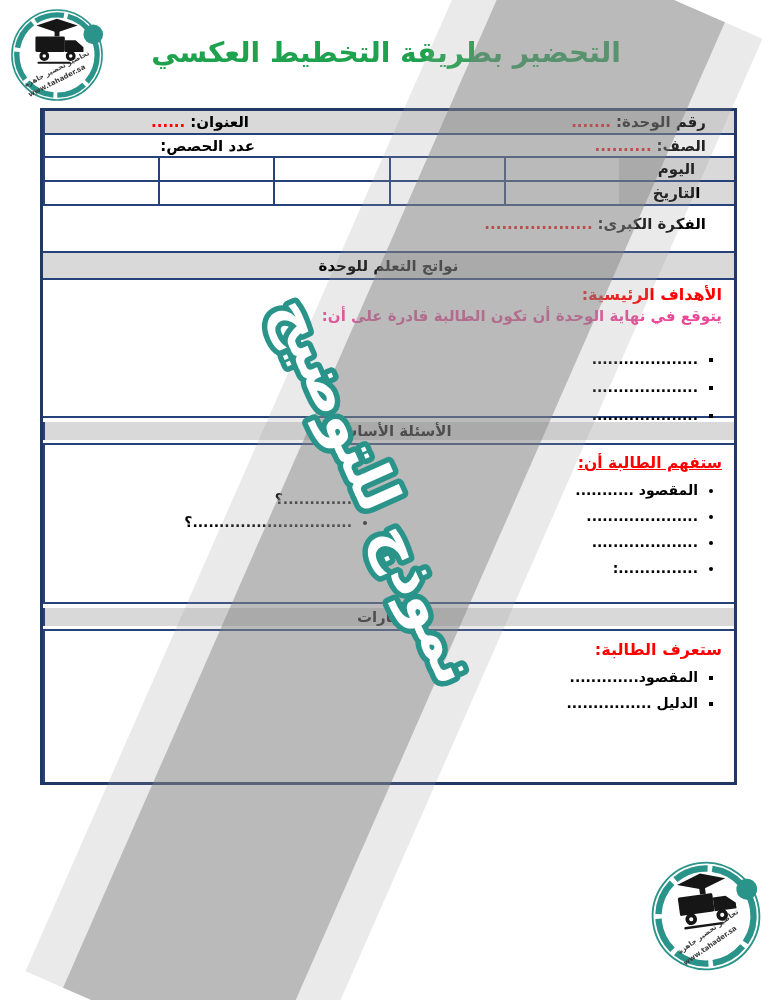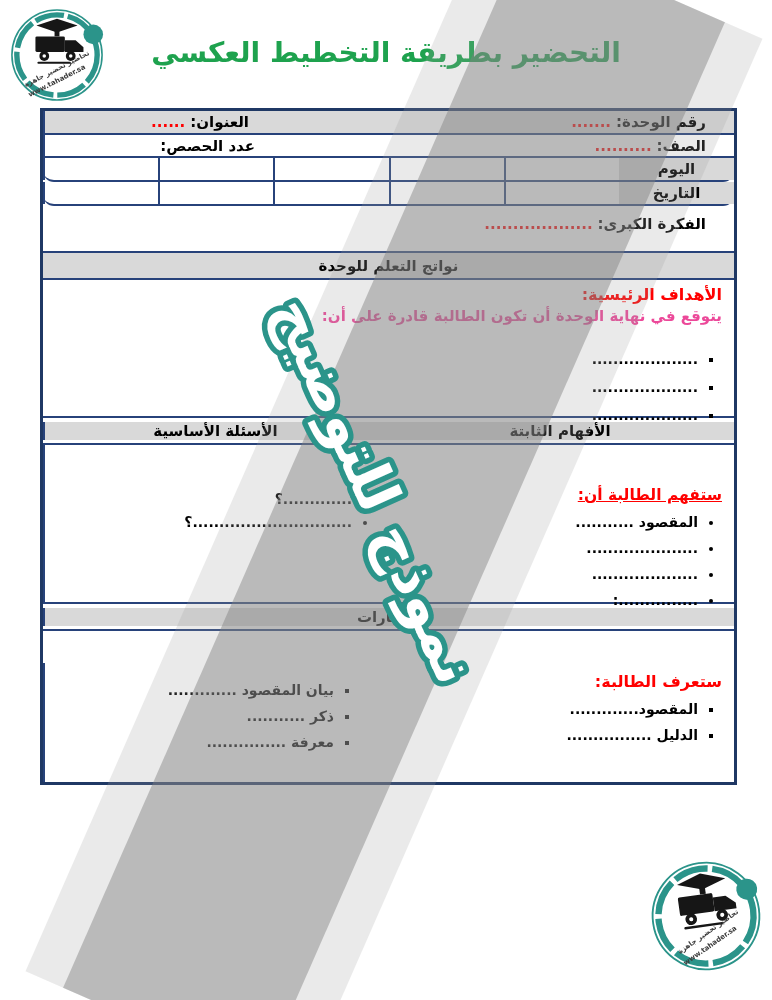--- a/index.html
+++ b/index.html
@@ -19,42 +19,42 @@
          border:3px solid #1f3864;box-sizing:border-box;background:#fff;z-index:1;
          display:flex;flex-direction:column;font-weight:bold;color:#000;}
   .row{display:flex;border-bottom:2px solid #27427a;box-sizing:border-box;}
   .row:last-child{border-bottom:none;}
   .cell{box-sizing:border-box;display:flex;align-items:center;}
   .vline{border-left:2px solid #27427a;}
   .gray{background:#d9d9d9;}
   .lbl{font-size:15px;}
   .red-dots{color:#ff0000;margin-right:5px;}
   .r-info{height:24px;}
-  .r-dd{height:24px;border-radius:11px;}
+  .r-dd{height:24px;}
   .r-big{height:47px;}
   .r-head{height:27px;align-items:center;justify-content:center;font-size:15px;}
   .center-cell{justify-content:center;text-align:center;}
   .day-empty{flex:1;}
   
   .r-obj{height:138px;display:block;padding:5px 12px 0 12px;}
   .red-heading{color:#ff0000;font-size:16px;}
   .blue-line{color:#ec4899;font-size:15px;margin-top:3px;}
   ul{margin:0;padding:0 24px 0 0;}
   li{margin-bottom:10px;font-size:14px;}
   .sq{list-style:square;}
   .disc{list-style:disc;}
   .obj-list{margin-top:26px;}
   .obj-list li{margin-bottom:12px;}
   
   .r-sec{display:flex;}
   .col-right{flex-basis:348px;flex-shrink:0;box-sizing:border-box;}
   .col-left{flex:1;box-sizing:border-box;border-left:2px solid #27427a;}
   .r-und{height:159px;}
   .r-know{flex:1;}
-  .pad{padding:9px 12px 14px 8px;margin-top:32px;}
+  .pad{padding:9px 12px 14px 8px;}
   .underlined{text-decoration:underline;}
   .q-pad{padding:46px 10px 0 8px;}
   .q-list li{margin-bottom:7px;}
   .heading-sm{font-size:15.5px;}
   .mt{margin-top:10px;}
   
   .stamp{position:absolute;z-index:5;}
   .stamp-tl{left:8px;top:6px;width:98px;height:98px;}
   .stamp-br{left:648px;top:858px;width:116px;height:116px;transform:rotate(-8deg);}
   .stamp-inner{position:relative;width:100%;height:100%;}
@@ -131,23 +131,20 @@
       <div class="red-heading">الأهداف الرئيسية:</div>
       <div class="blue-line">يتوقع في نهاية الوحدة أن تكون الطالبة قادرة على أن:</div>
       <ul class="sq obj-list">
           <li>....................</li>
           <li>....................</li>
           <li>....................</li>
         </ul>
     </div>
 
     <div class="row r-head" style="padding:0;">
-      <div class="cell gray center-cell col-right">
-        <span>الأفهام الثابتة</span>
-      </div>
       <div class="cell gray center-cell col-left">
         <span>الأسئلة الأساسية</span>
       </div>
     </div>
 
     <div class="row r-sec r-und">
       <div class="col-right pad">
         <div class="red-heading heading-sm underlined">ستفهم الطالبة أن:</div>
         <ul class="disc mt">
             <li>المقصود ...........</li>
@@ -172,25 +169,20 @@
 
     <div class="row r-sec r-know" style="border-bottom:none;">
       <div class="col-right pad">
         <div class="red-heading">ستعرف الطالبة:</div>
         <ul class="sq mt">
             <li>المقصود.............</li>
             <li>الدليل ................</li>
           </ul>
       </div>
       <div class="col-left pad" style="padding-right:28px;">
-        <ul class="sq mt">
-            <li>بيان المقصود .............</li>
-            <li>ذكر ...........</li>
-            <li>معرفة ...............</li>
-          </ul>
       </div>
     </div>
   </div>
 
   <div class="band-light"></div>
   <div class="band-dark"></div>
 
   <svg class="wm-svg" width="772" height="1000" viewBox="0 0 772 1000">
     <text x="375" y="510" transform="rotate(66 375 490)" text-anchor="middle" font-family="DejaVu Sans, sans-serif" font-size="58" font-weight="bold" fill="#ffffff" stroke="#2b948a" stroke-width="11" stroke-linejoin="round" paint-order="stroke">نموذج للتوضيح</text>
   </svg>

